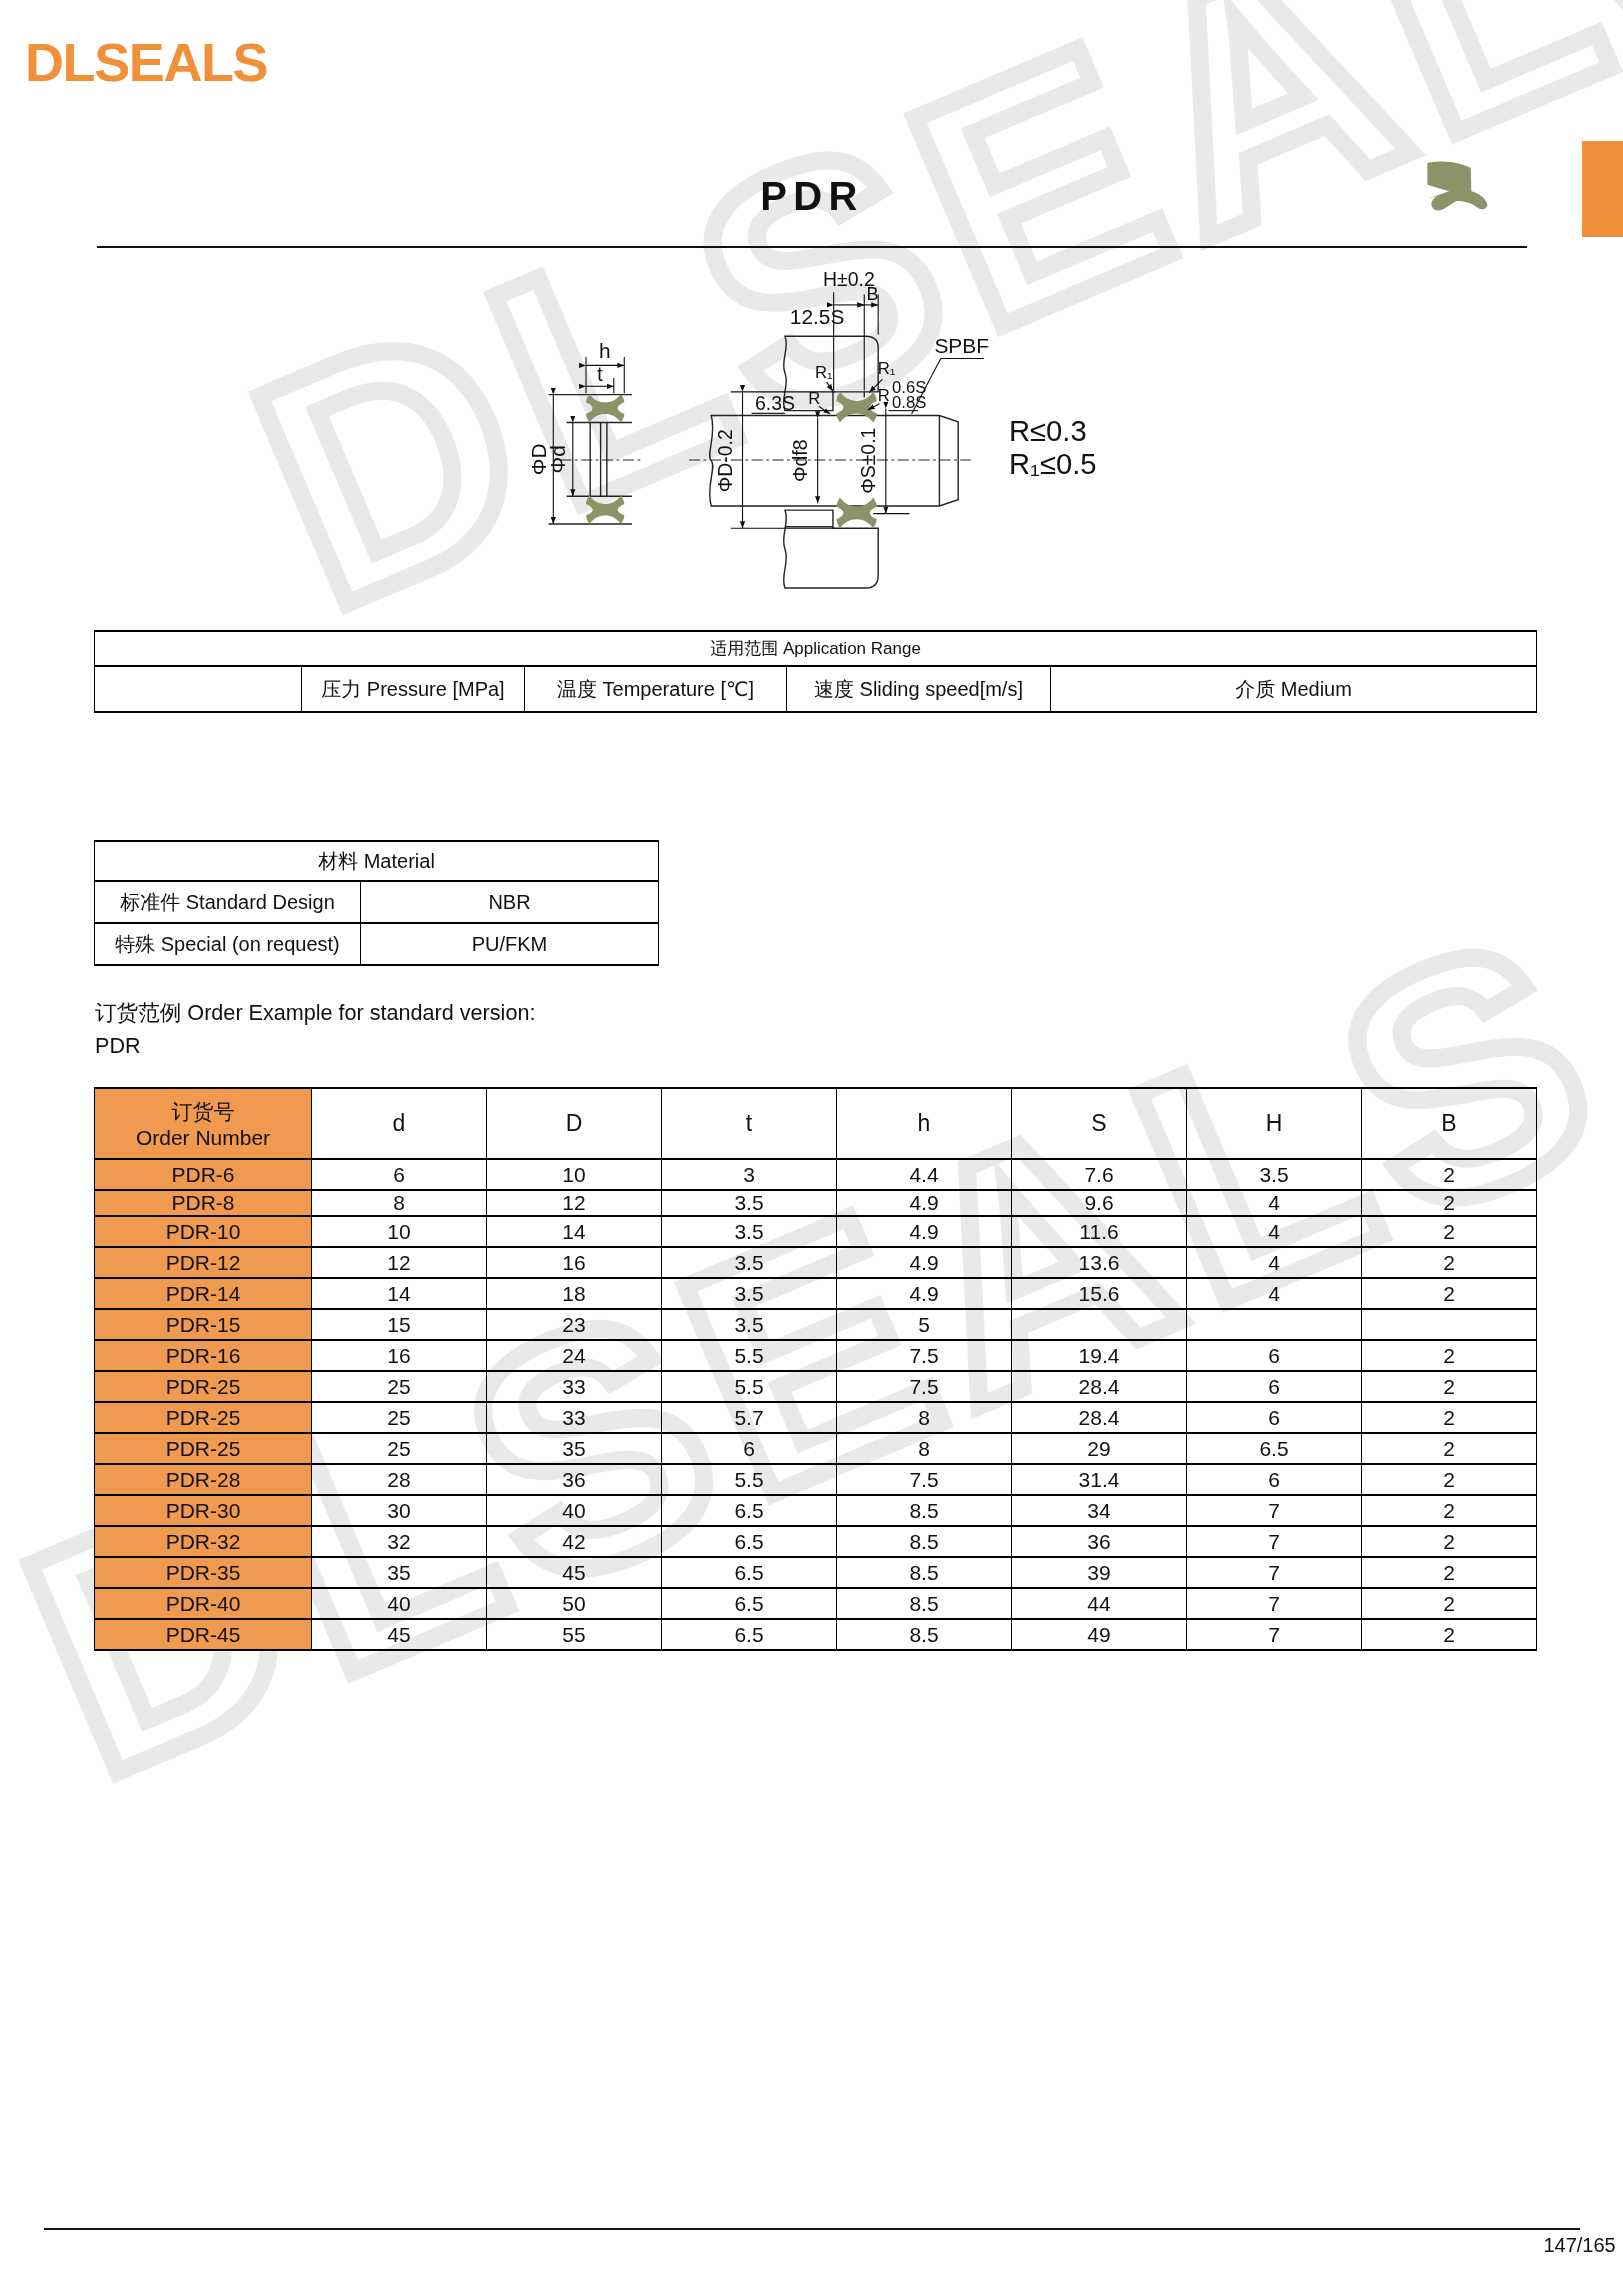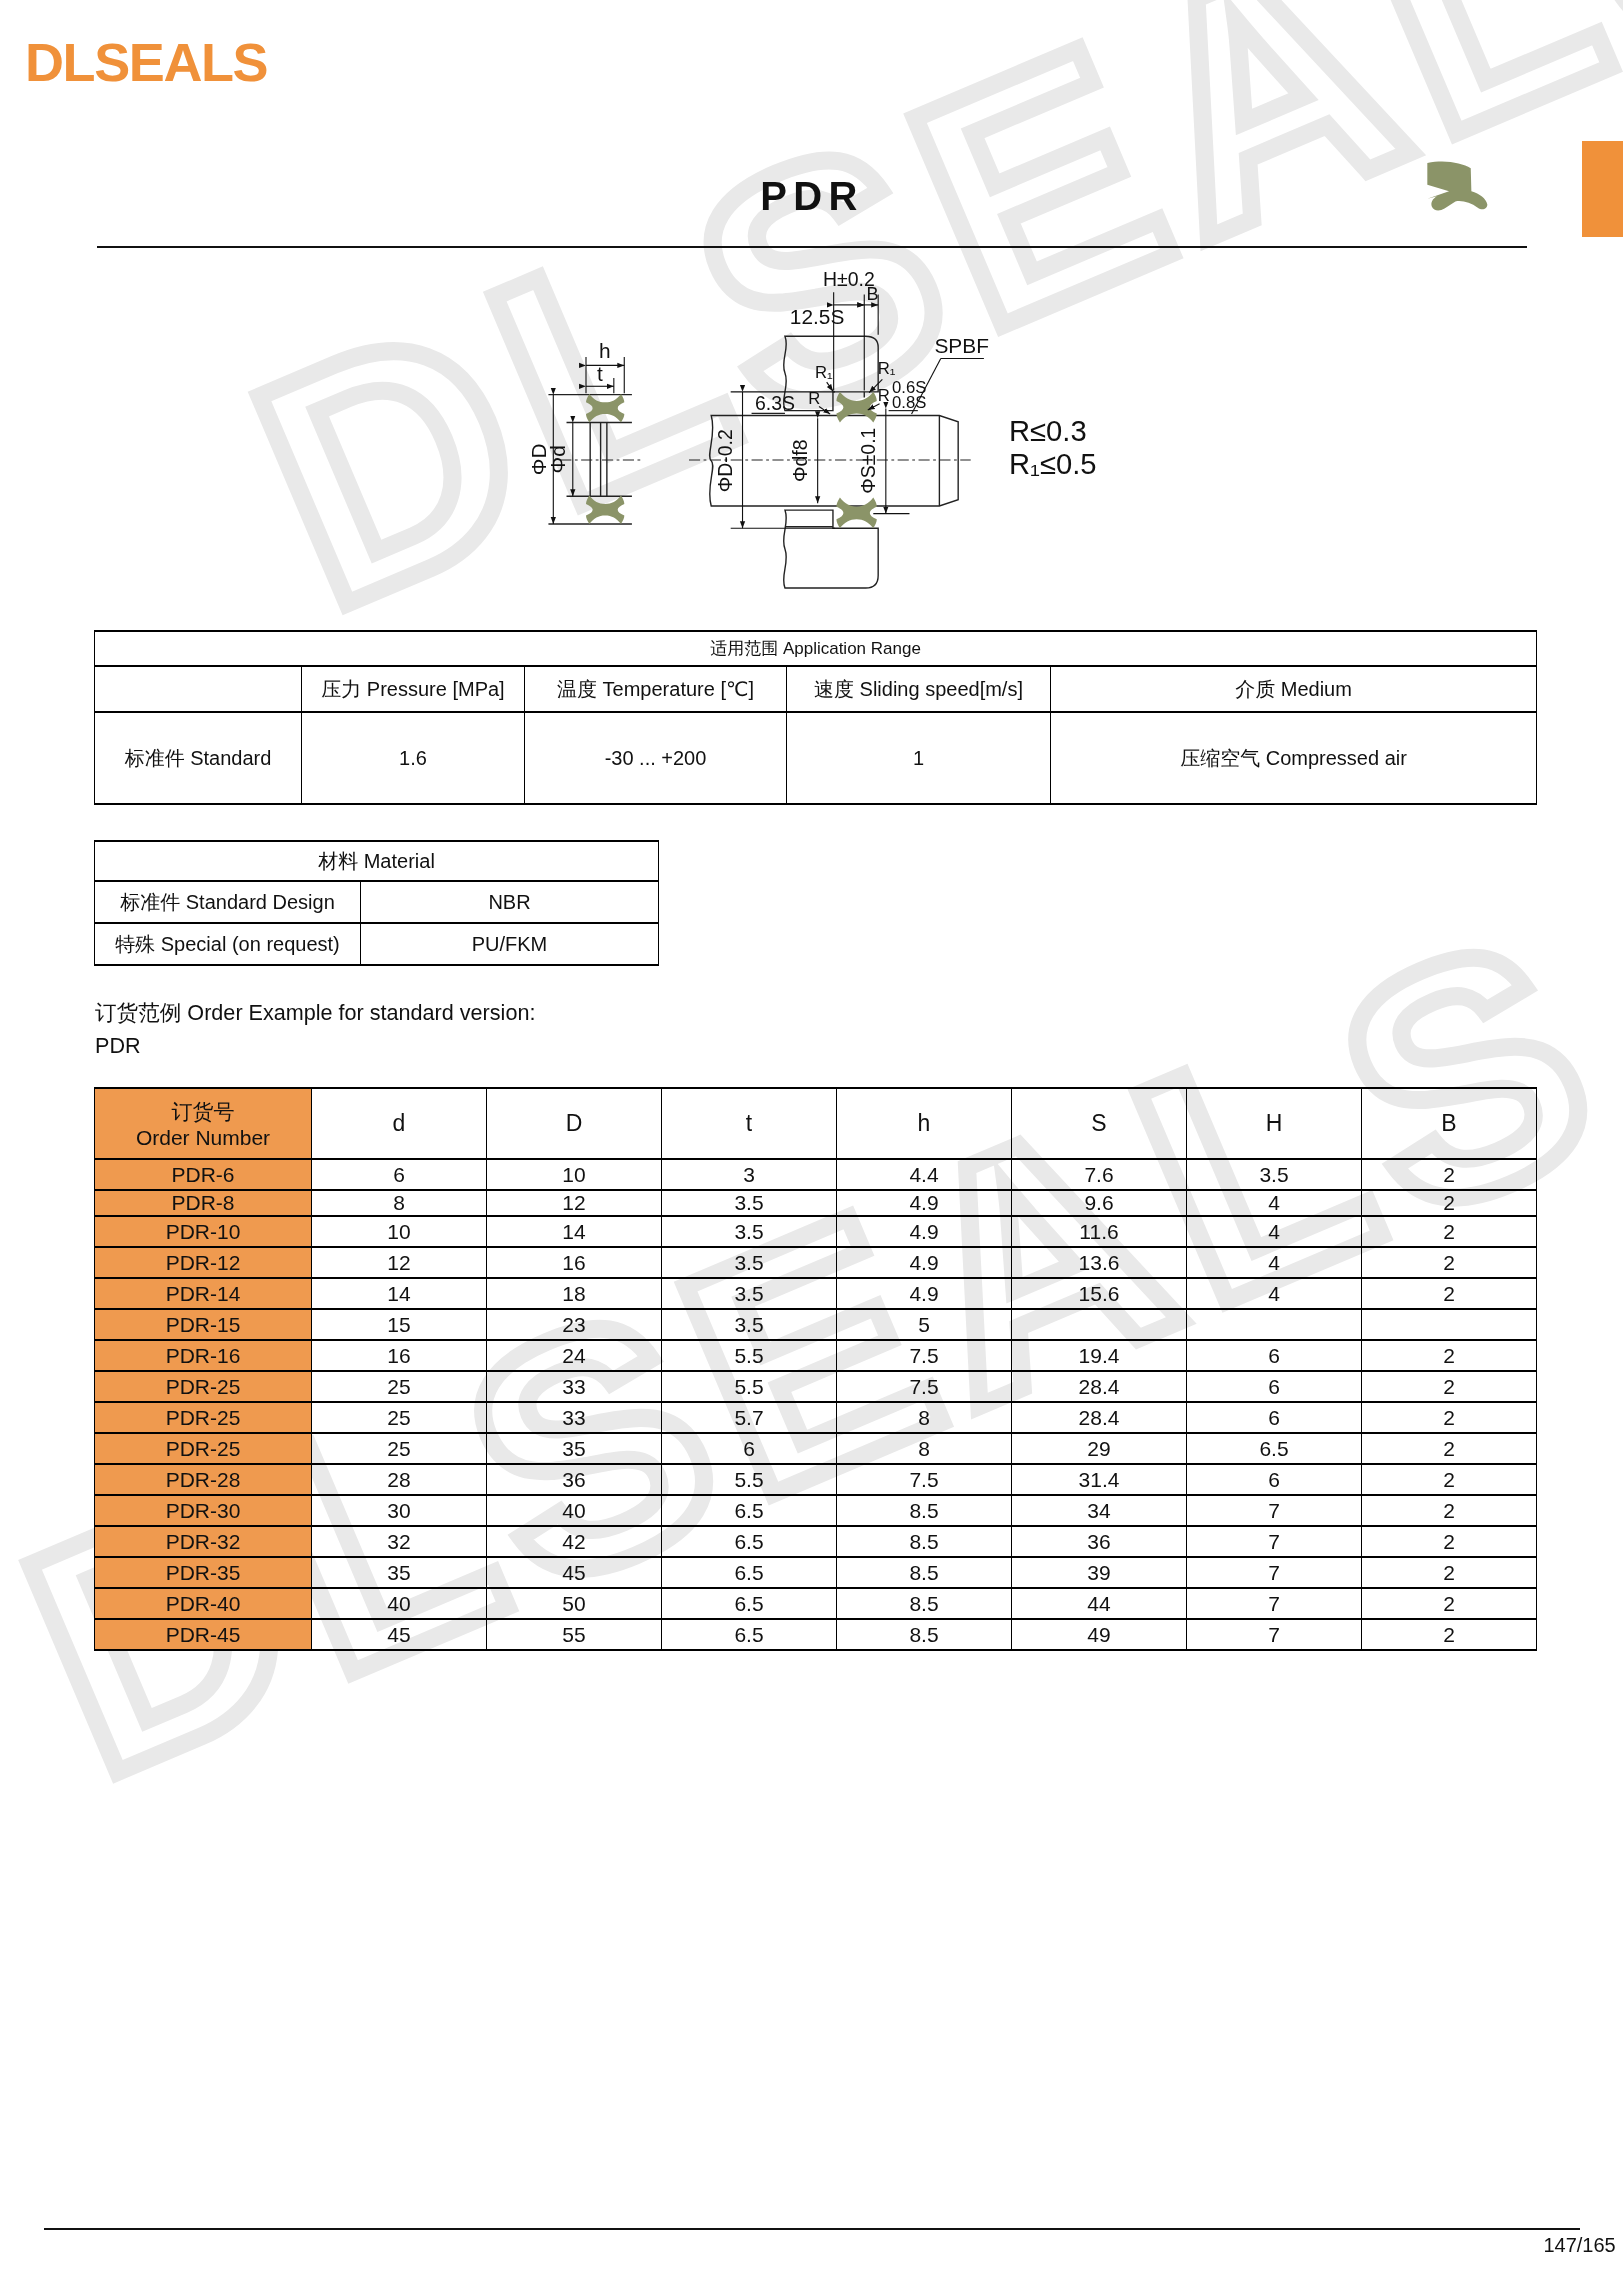--- a/index.html
+++ b/index.html
@@ -174,27 +174,20 @@
           <tr class="title-row" style="height:35px">
         <td colspan="5">适用范围 Application Range</td>
       </tr>
       <tr style="height:46px">
         <td></td>
         <td>压力 Pressure [MPa]</td>
         <td>温度 Temperature [℃]</td>
         <td>速度 Sliding speed[m/s]</td>
         <td>介质 Medium</td>
       </tr>
-      <tr style="height:92px">
-        <td>标准件 Standard</td>
-        <td>1.6</td>
-        <td>-30 ... +200</td>
-        <td>1</td>
-        <td>压缩空气 Compressed air</td>
-      </tr>
     </tbody>
       </table>
 
     <table class="mat-table">
       <colgroup>
           <col style="width:266px">
           <col style="width:298px">
         </colgroup>
       <tbody>
           <tr style="height:40px">

